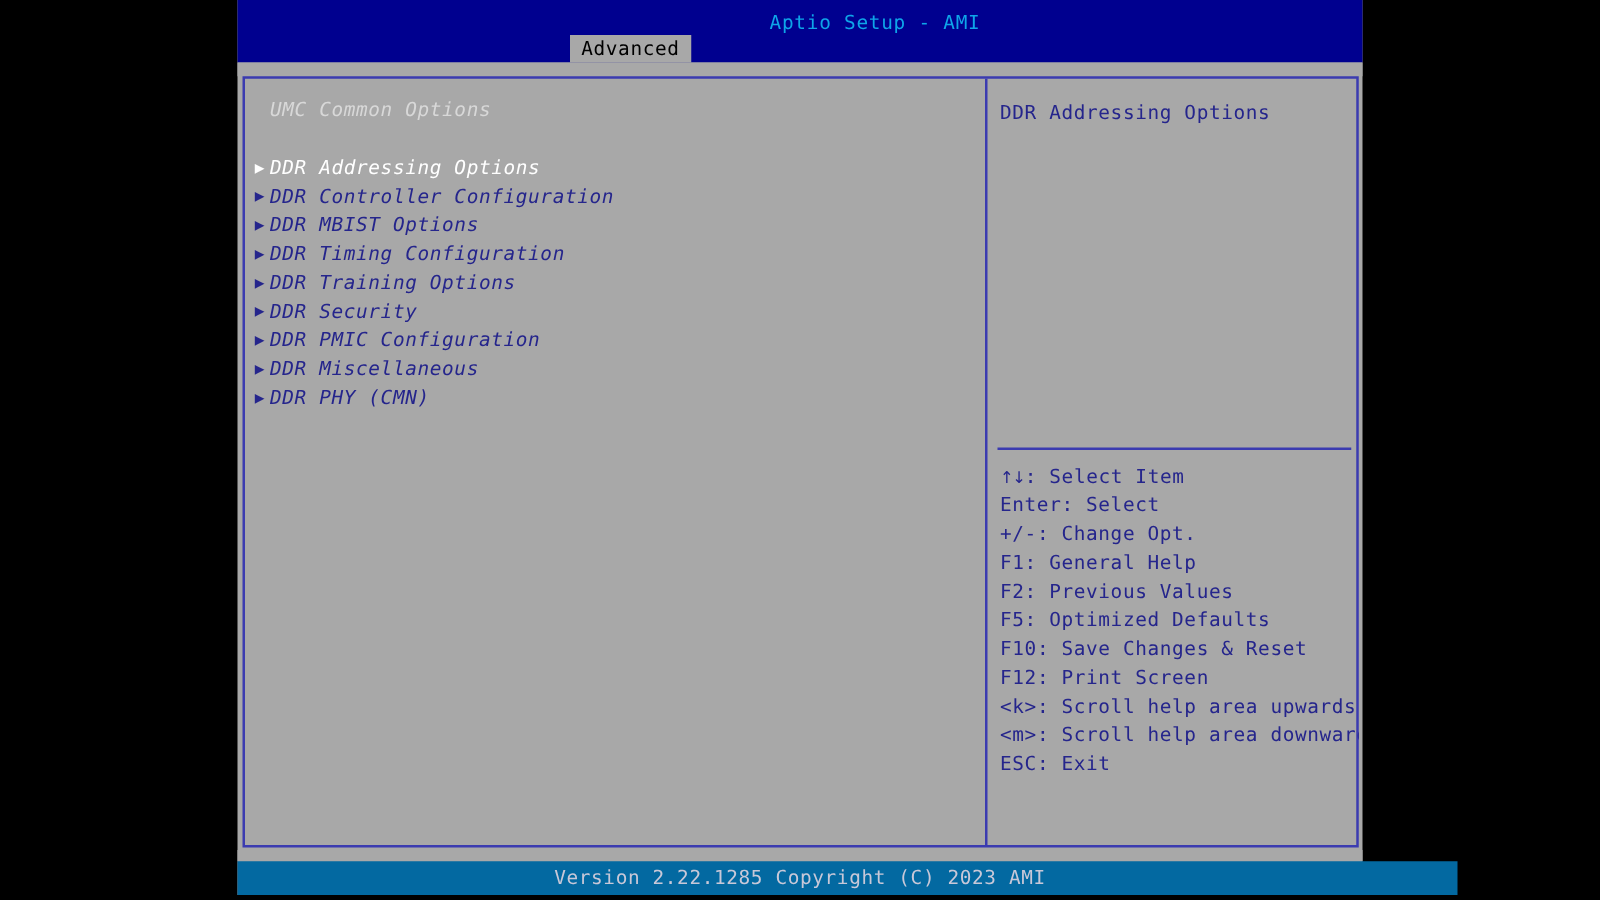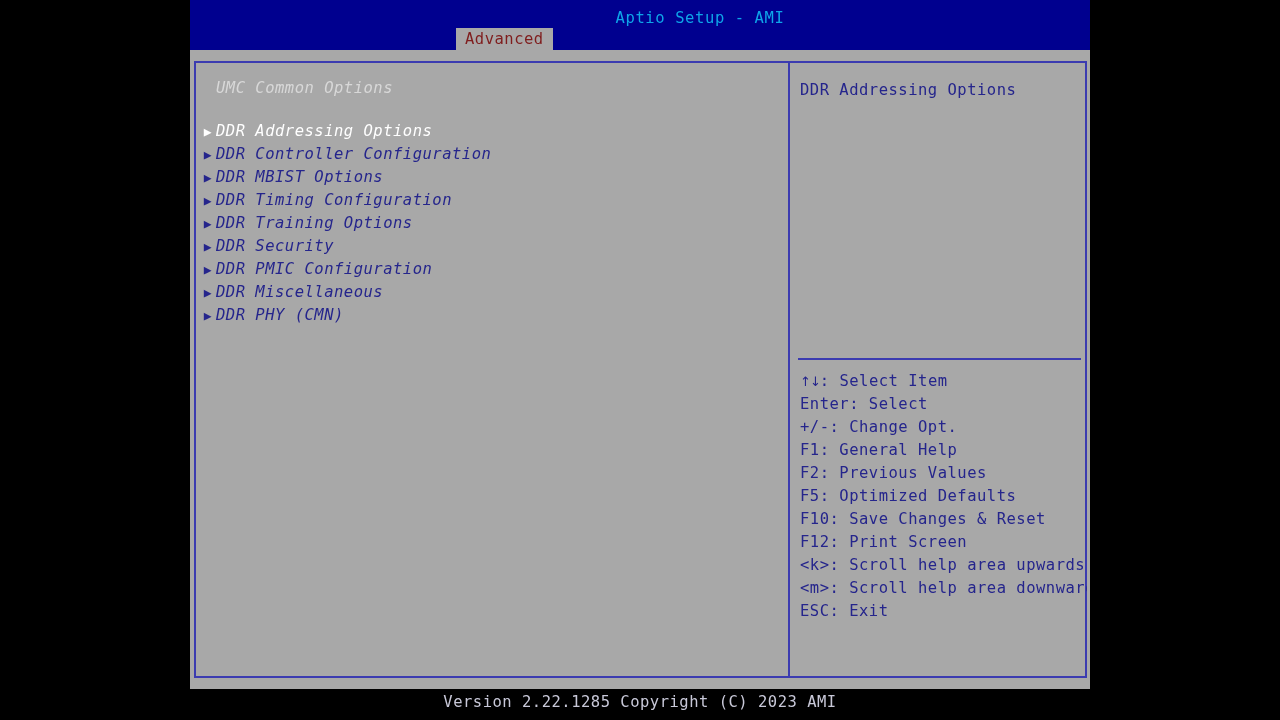--- a/index.html
+++ b/index.html
@@ -56,21 +56,21 @@
     width: 900px;
     height: 22px;
   }
   .tab {
     position: absolute;
     top: 0;
     height: 22px;
     line-height: 22px;
     padding: 0 9px;
     background: #a8a8a8;
-    color: #7f1d1d;
+    color: #000000;
     font-size: 15.5px;
     letter-spacing: 0.5px;
     white-space: pre;
   }
   .tab.active { left: 266px; }
 
   
   #subheader-strip {
     position: absolute;
     left: 0; top: 50px;
@@ -123,21 +123,21 @@
 
   #menu-list {
     position: absolute;
     left: 0;
     top: 60px;
     width: 100%;
   }
   .menu-item {
     position: relative;
     height: 23px;
-    line-height: 17px;
+    line-height: 23px;
     padding-left: 4px;
     white-space: pre;
     font-size: 15.5px;
     letter-spacing: 0.5px;
     color: #25258c;
   }
   .menu-item .arrow {
     display: inline-block;
     width: 16px;
     text-align: center;
@@ -207,21 +207,21 @@
     width: 900px;
     height: 9px;
     background: #a8a8a8;
   }
   #footer {
     position: absolute;
     left: 0;
     top: 689px;
     width: 976px;
     height: 27px;
-    background: #000000;
+    background: #0369a1;
   }
   #footer-text {
     position: absolute;
     left: 0; top: 4px;
     width: 900px;
     text-align: center;
     color: #c8c8d8;
     font-size: 15.5px;
     letter-spacing: 0.5px;
     white-space: pre;

